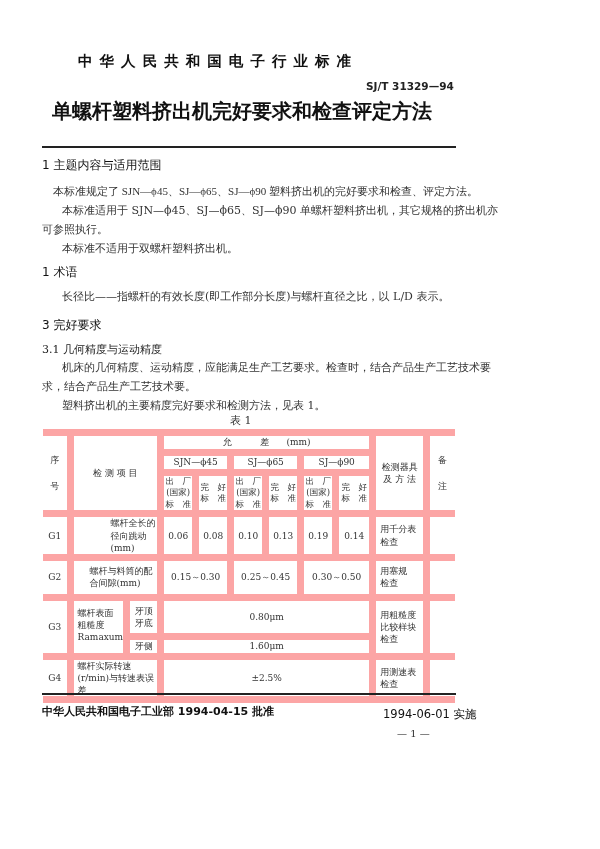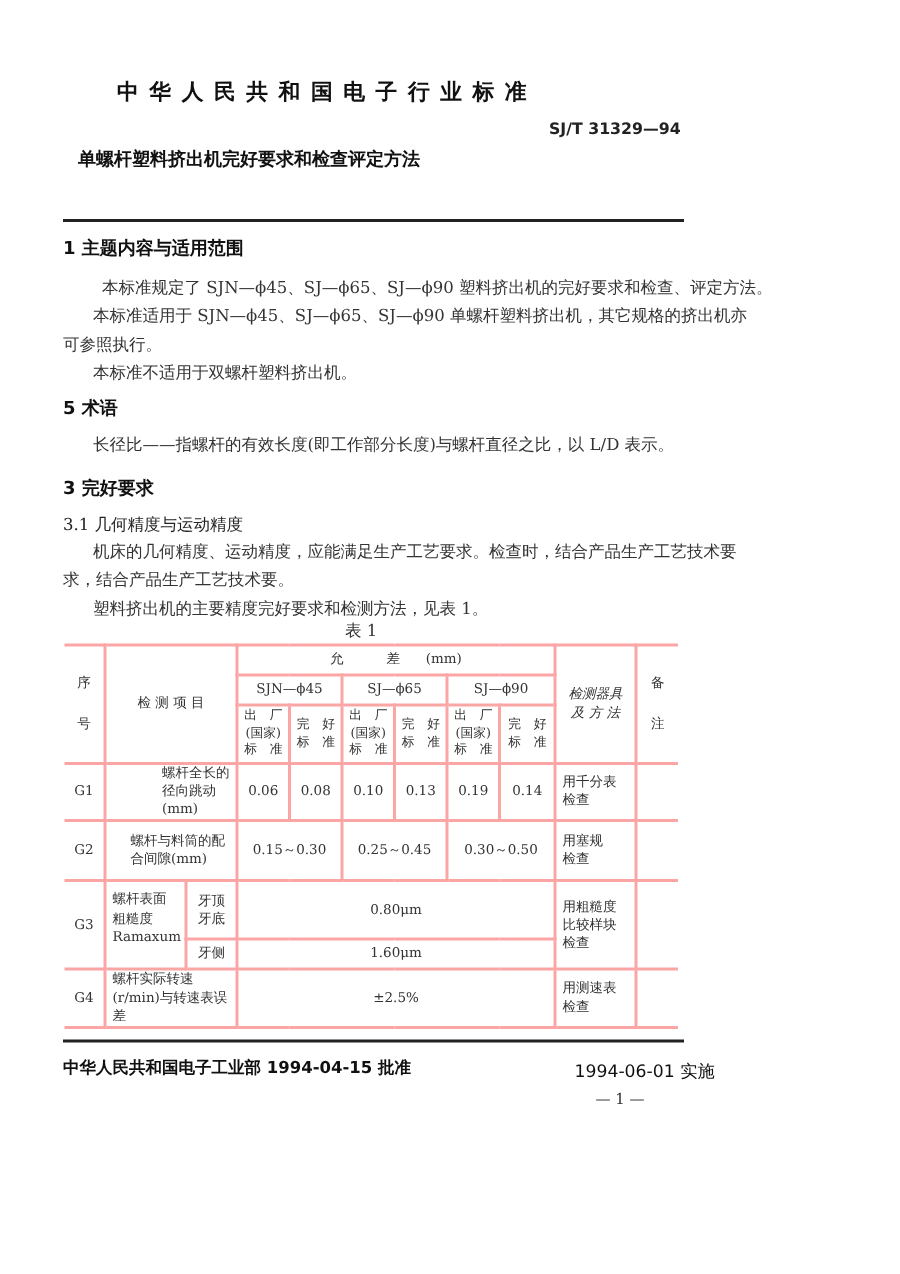--- a/index.html
+++ b/index.html
@@ -3,44 +3,44 @@
 <meta charset="utf-8">
 <style>
   html, body { margin:0; padding:0; background:#fff; }
   body { width:600px; height:849px; position:relative; overflow:hidden;
          font-family:"DejaVu Serif", serif; color:#222; }
   .abs { position:absolute; white-space:nowrap; }
   .sans { font-family:"DejaVu Sans", sans-serif; }
   .bold { font-weight:bold; }
   .rule { position:absolute; background:#222; }
   .p { font-size:11px; color:#333; }
-  .h { font-size:12px; font-weight:bold; font-family:"DejaVu Sans", sans-serif; color:#111; }
+  .h { font-size:12px; font-weight:normal; font-family:"DejaVu Sans", sans-serif; color:#111; }
   table.t { position:absolute; left:43px; top:429px; border-collapse:collapse;
             font-size:9px; color:#333; table-layout:fixed; }
-  table.t td { border:2px solid #fca5a5; text-align:center; vertical-align:middle; padding:0; line-height:1.35; }
+  table.t td { border:7px solid #fca5a5; text-align:center; vertical-align:middle; padding:0; line-height:1.35; }
   table.t td.l { text-align:left; padding-left:4px; }
   table.t { border-top:1.5px solid #222; border-bottom:1.5px solid #222; }
   .small { font-size:8.5px; }
 </style>
 </head>
 <body>
 
 <div class="abs sans bold" style="left:78px;top:52px;font-size:14.5px;letter-spacing:1px;color:#111;">中 华 人 民 共 和 国 电 子 行 业 标 准</div>
 <div class="abs sans bold" style="left:366px;top:80px;font-size:10.5px;color:#222;">SJ/T 31329—94</div>
-<div class="abs sans bold" style="left:52px;top:98px;font-size:12px;color:#111;">单螺杆塑料挤出机完好要求和检查评定方法</div>
+<div class="abs sans bold" style="left:52px;top:98px;font-size:20px;color:#111;">单螺杆塑料挤出机完好要求和检查评定方法</div>
 
 <div class="rule" style="left:42px;top:146px;width:414px;height:2px;"></div>
 
 <div class="abs h" style="left:42px;top:157px;">1   主题内容与适用范围</div>
-<div class="abs p" style="left:68px;top:184px;">本标准规定了 SJN—ϕ45、SJ—ϕ65、SJ—ϕ90 塑料挤出机的完好要求和检查、评定方法。</div>
+<div class="abs p" style="left:53px;top:184px;font-family:Liberation Serif, serif;">本标准规定了 SJN—ϕ45、SJ—ϕ65、SJ—ϕ90 塑料挤出机的完好要求和检查、评定方法。</div>
 <div class="abs p" style="left:62px;top:203px;">本标准适用于 SJN—ϕ45、SJ—ϕ65、SJ—ϕ90 单螺杆塑料挤出机，其它规格的挤出机亦</div>
 <div class="abs p" style="left:42px;top:222px;">可参照执行。</div>
 <div class="abs p" style="left:62px;top:241px;">本标准不适用于双螺杆塑料挤出机。</div>
 
-<div class="abs h" style="left:42px;top:264px;">5   术语</div>
+<div class="abs h" style="left:42px;top:264px;">1   术语</div>
 <div class="abs p" style="left:62px;top:289px;">长径比——指螺杆的有效长度(即工作部分长度)与螺杆直径之比，以 L/D 表示。</div>
 
 <div class="abs h" style="left:42px;top:317px;">3   完好要求</div>
 <div class="abs p" style="left:42px;top:342px;color:#222;">3.1   几何精度与运动精度</div>
 <div class="abs p" style="left:62px;top:360px;">机床的几何精度、运动精度，应能满足生产工艺要求。检查时，结合产品生产工艺技术要</div>
 <div class="abs p" style="left:42px;top:379px;">求，结合产品生产工艺技术要。</div>
 <div class="abs p" style="left:62px;top:398px;">塑料挤出机的主要精度完好要求和检测方法，见表 1。</div>
 
 <div class="abs p" style="left:230px;top:413px;text-align:right;">表 1</div>
 
@@ -59,21 +59,21 @@
       <col style="width:28px">
   </colgroup>
   <tbody>
       <tr style="height:20px">
     <td rowspan="3" style="border-left:none;">
       <div style="margin-bottom:14px;">序</div>
       <div>号</div>
     </td>
     <td rowspan="3" colspan="2">检 测 项 目</td>
     <td colspan="6" style="white-space:pre;">允          差      (mm)</td>
-    <td rowspan="3" style="white-space:pre-line;font-style:italic;">检测器具
+    <td rowspan="3" style="white-space:pre-line;">检测器具
 及 方 法</td>
     <td rowspan="3" style="border-right:none;">
       <div style="margin-bottom:14px;">备</div>
       <div>注</div>
     </td>
   </tr>
   <tr style="height:20px">
     <td colspan="2">SJN—ϕ45</td>
     <td colspan="2">SJ—ϕ65</td>
     <td colspan="2">SJ—ϕ90</td>

